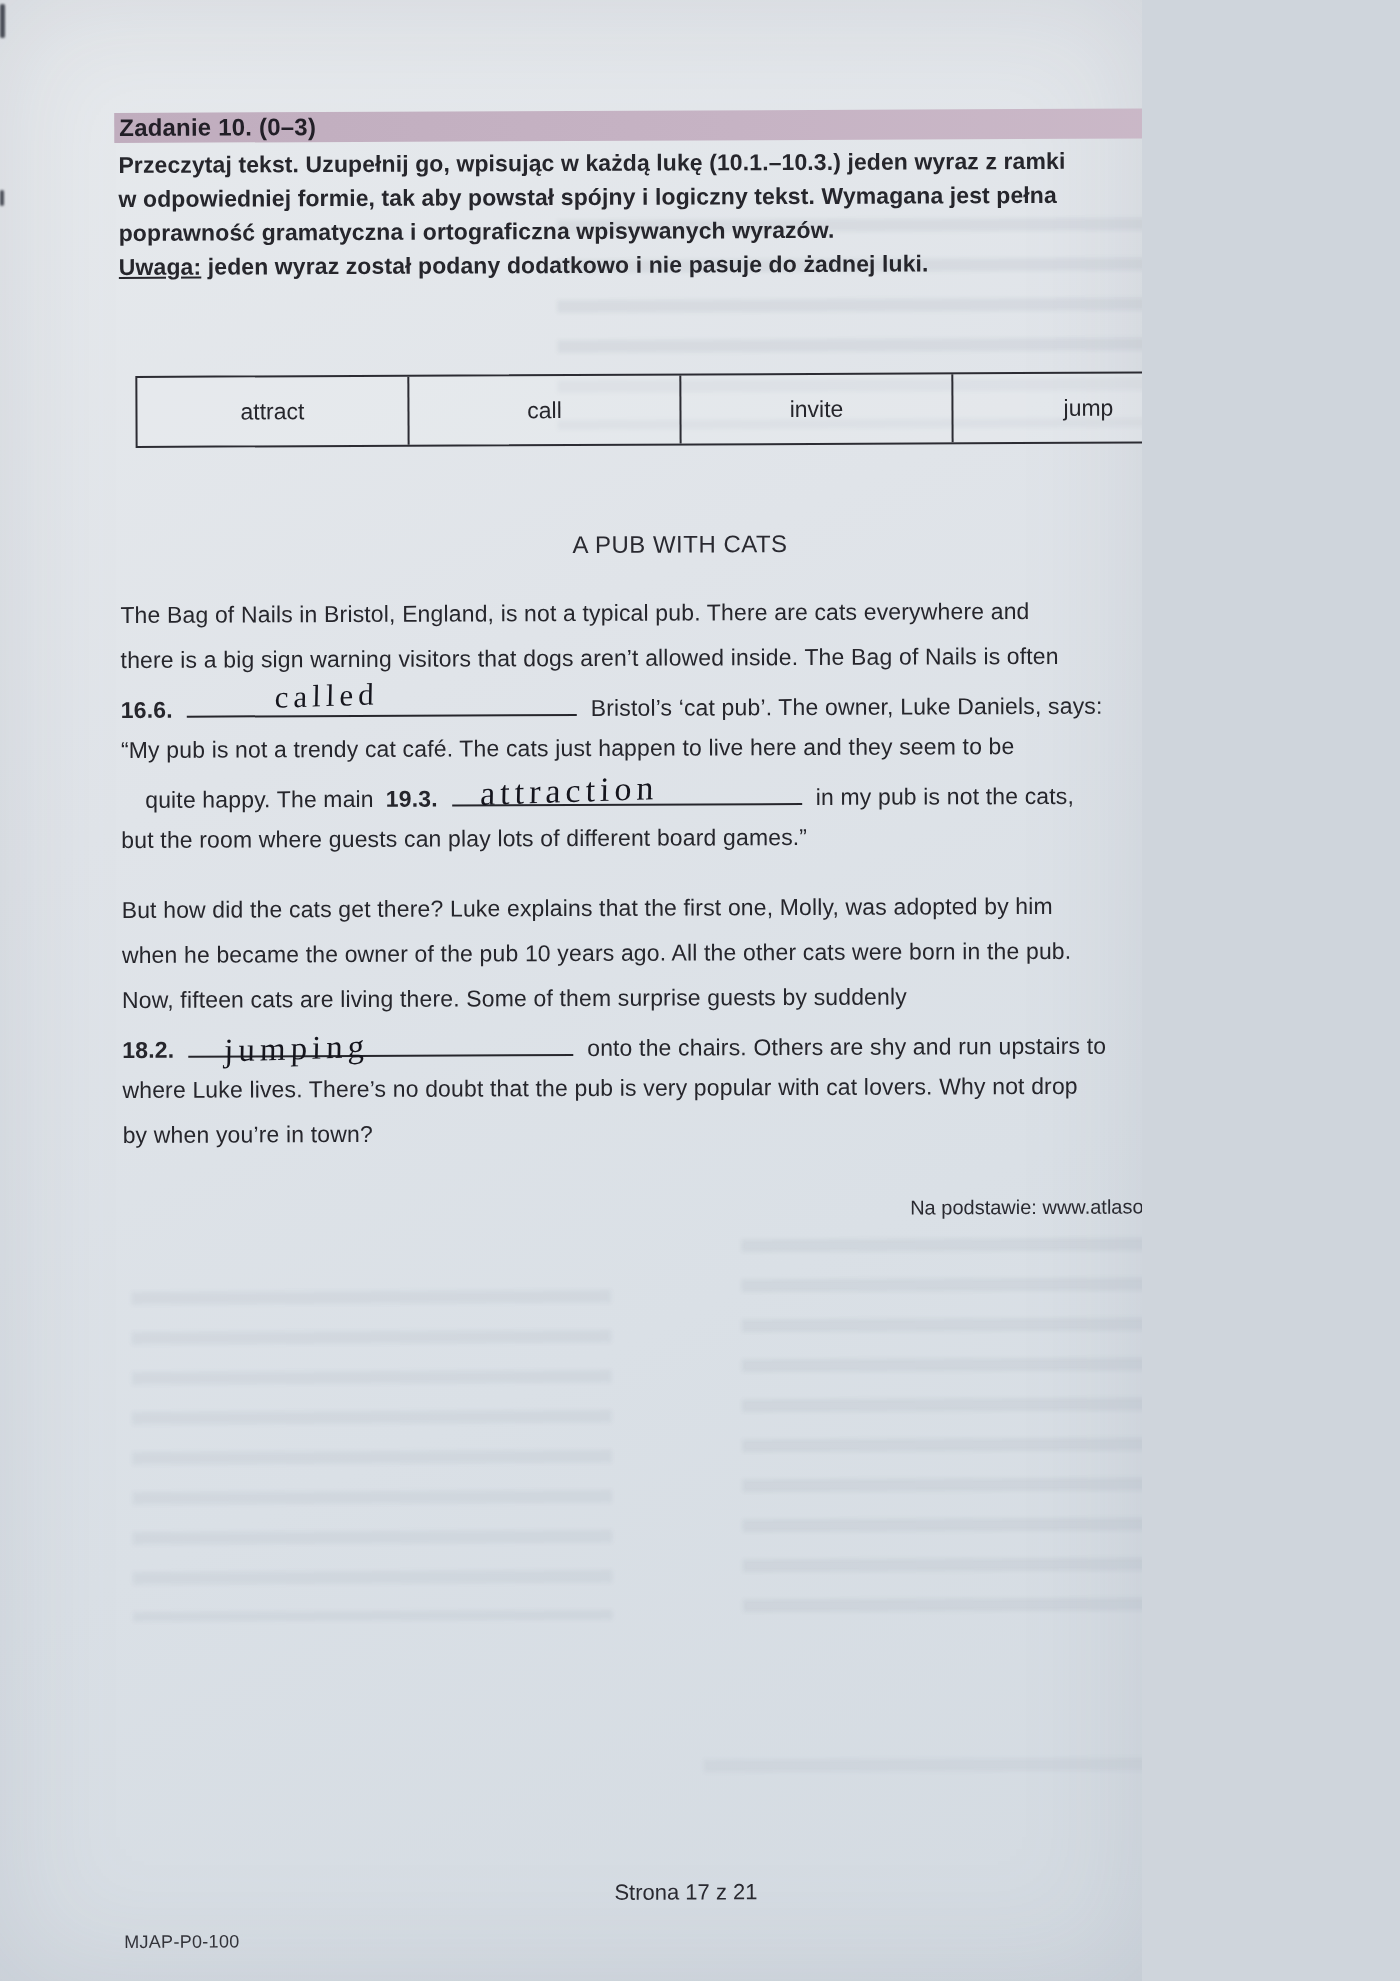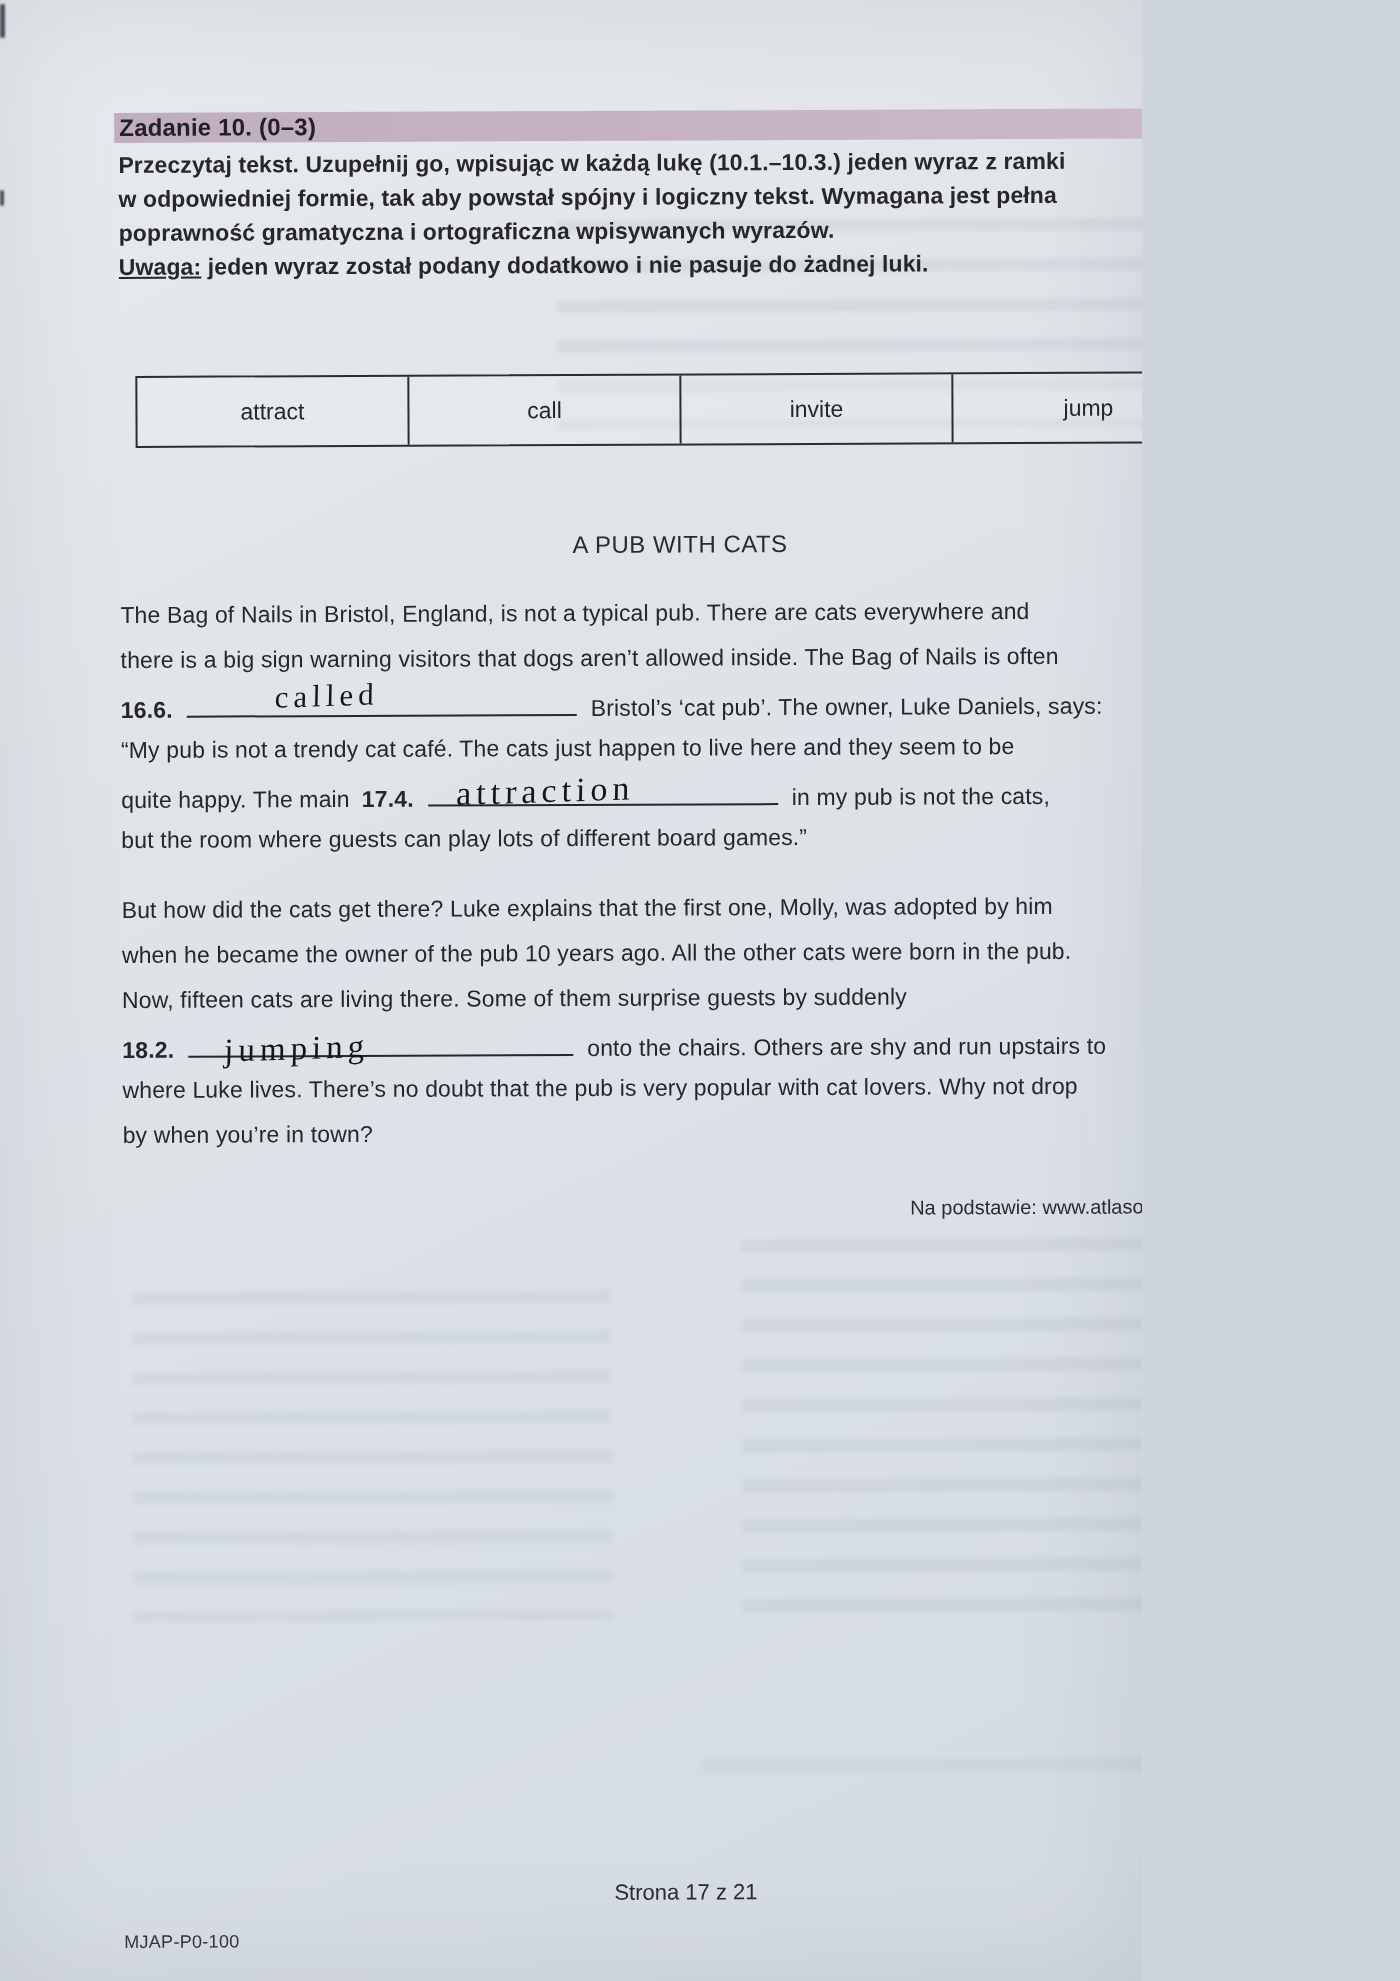--- a/index.html
+++ b/index.html
@@ -56,21 +56,21 @@
   .text-title{
     position:absolute;left:122px;top:531px;width:1120px;text-align:center;
     font-size:24px;color:#2a2a31;letter-spacing:.5px;
   }
   
   .line{
     position:absolute;left:122px;width:1140px;white-space:nowrap;
     font-size:23px;color:#26262c;letter-spacing:.15px;
   }
   .num{font-weight:700;margin-right:14px;}
-  .pre{margin-right:12px;}
+  .pre{margin-right:12px;margin-left:24px;}
   .post{margin-left:14px;}
   .gap{
     display:inline-block;position:relative;
     border-bottom:2px solid #26262c;
     height:24px;vertical-align:baseline;
   }
   .hand{
     position:absolute;
     font-family:cursive;
     color:#15151d;
@@ -144,21 +144,21 @@
 
     <div class="text-title ink">A PUB WITH CATS</div>
 
     <div class="line" style="top:600px;">The Bag of Nails in Bristol, England, is not a typical pub. There are cats everywhere and</div>
     <div class="line" style="top:645px;">there is a big sign warning visitors that dogs aren’t allowed inside. The Bag of Nails is often</div>
     <div class="line" style="top:690px;">
       <span class="num">16.6.</span><span class="gap" style="width:390px;"><span class="hand h1">called</span></span><span class="post">Bristol’s ‘cat pub’. The owner, Luke Daniels, says:</span>
     </div>
     <div class="line" style="top:735px;">“My pub is not a trendy cat café. The cats just happen to live here and they seem to be</div>
     <div class="line" style="top:780px;">
-      <span class="pre">quite happy. The main</span><span class="num">17.4.</span><span class="gap" style="width:350px;"><span class="hand h2">attraction</span></span><span class="post">in my pub is not the cats,</span>
+      <span class="pre">quite happy. The main</span><span class="num">19.3.</span><span class="gap" style="width:350px;"><span class="hand h2">attraction</span></span><span class="post">in my pub is not the cats,</span>
     </div>
     <div class="line" style="top:825px;">but the room where guests can play lots of different board games.”</div>
 
     <div class="line" style="top:895px;">But how did the cats get there? Luke explains that the first one, Molly, was adopted by him</div>
     <div class="line" style="top:940px;">when he became the owner of the pub 10 years ago. All the other cats were born in the pub.</div>
     <div class="line" style="top:985px;">Now, fifteen cats are living there. Some of them surprise guests by suddenly</div>
     <div class="line" style="top:1030px;">
       <span class="num">18.2.</span><span class="gap" style="width:385px;"><span class="hand h3">jumping</span></span><span class="post">onto the chairs. Others are shy and run upstairs to</span>
     </div>
     <div class="line" style="top:1075px;">where Luke lives. There’s no doubt that the pub is very popular with cat lovers. Why not drop</div>

